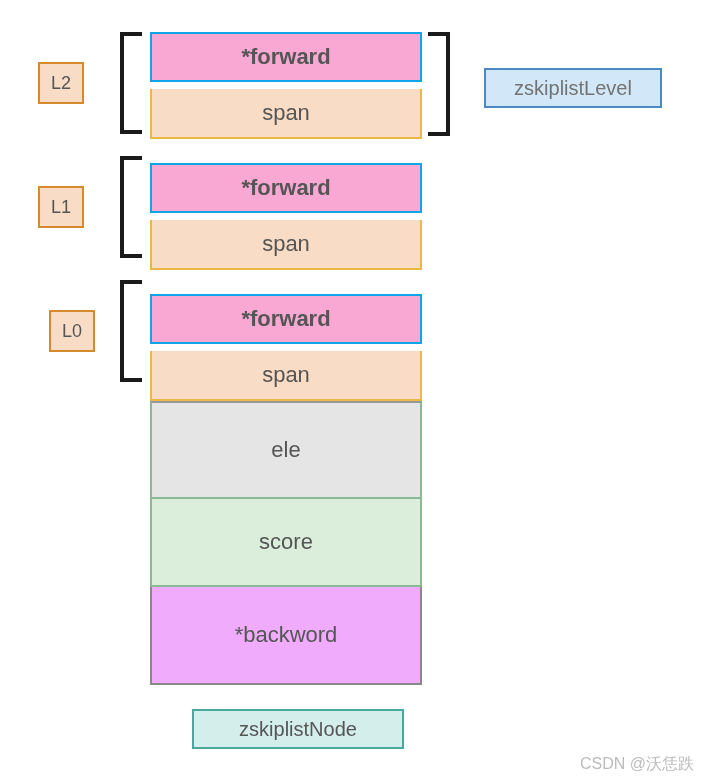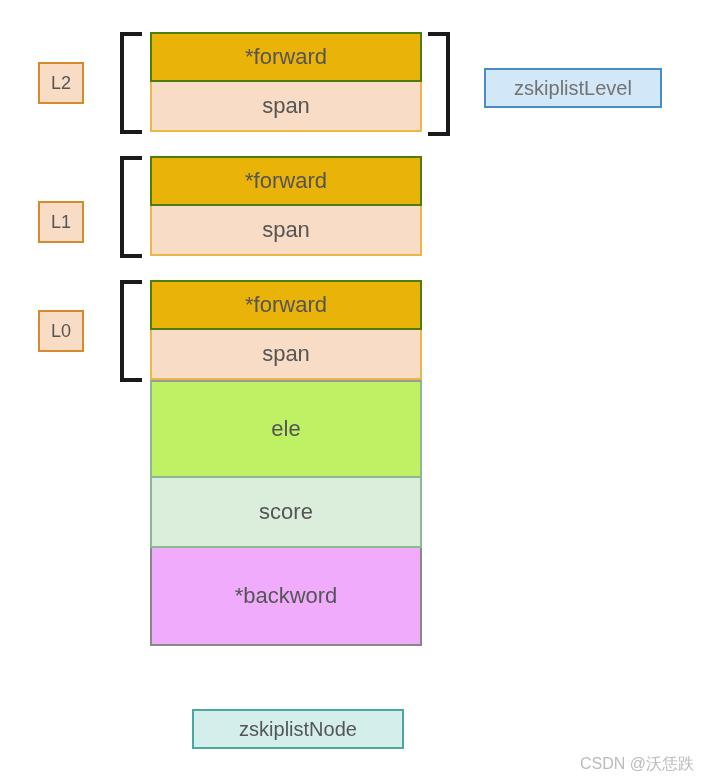--- a/index.html
+++ b/index.html
@@ -19,36 +19,38 @@
     .cell {
       width: 272px;
       height: 50px;
       display: flex;
       align-items: center;
       justify-content: center;
       font-size: 22px;
       color: #555;
     }
     .cell-forward {
-      background: #eab308;
-      border: 2px solid #4d7c0f;
+      background: #f9a8d4;
+      border: 2px solid #0ea5e9;
+      font-weight: bold;
     }
     .cell-span {
       background: #f9dcc5;
       border: 2px solid #e9b846;
       border-top: none;
+      margin-top: 7px;
     }
     .cell-ele {
       height: 98px;
-      background: #bef264;
+      background: #e5e5e5;
       border: 2px solid #8bb994;
       border-top: 2px solid #999;
     }
     .cell-score {
-      height: 70px;
+      height: 88px;
       background: #daeedb;
       border: 2px solid #8bb994;
       border-top: none;
     }
     .cell-backword {
       height: 98px;
       background: #f0abfc;
       border: 2px solid #888;
       border-top: none;
     }
@@ -58,22 +60,22 @@
       height: 42px;
       background: #f9dcc5;
       border: 2px solid #d58a2e;
       display: flex;
       align-items: center;
       justify-content: center;
       font-size: 18px;
       color: #555;
     }
     .l2 { left: 38px; top: 62px; }
-    .l1 { left: 38px; top: 201px; text-align: center; }
-    .l0 { left: 38px; top: 310px; }
+    .l1 { left: 38px; top: 186px; text-align: center; }
+    .l0 { left: 49px; top: 310px; }
     .bracket {
       position: absolute;
       border: 4px solid #1a1a1a;
       width: 22px;
       height: 102px;
     }
     .bracket-left { border-right: none; }
     .bracket-right { border-left: none; }
     .b-l2 { left: 120px; top: 32px; }
     .b-l1 { left: 120px; top: 156px; }

